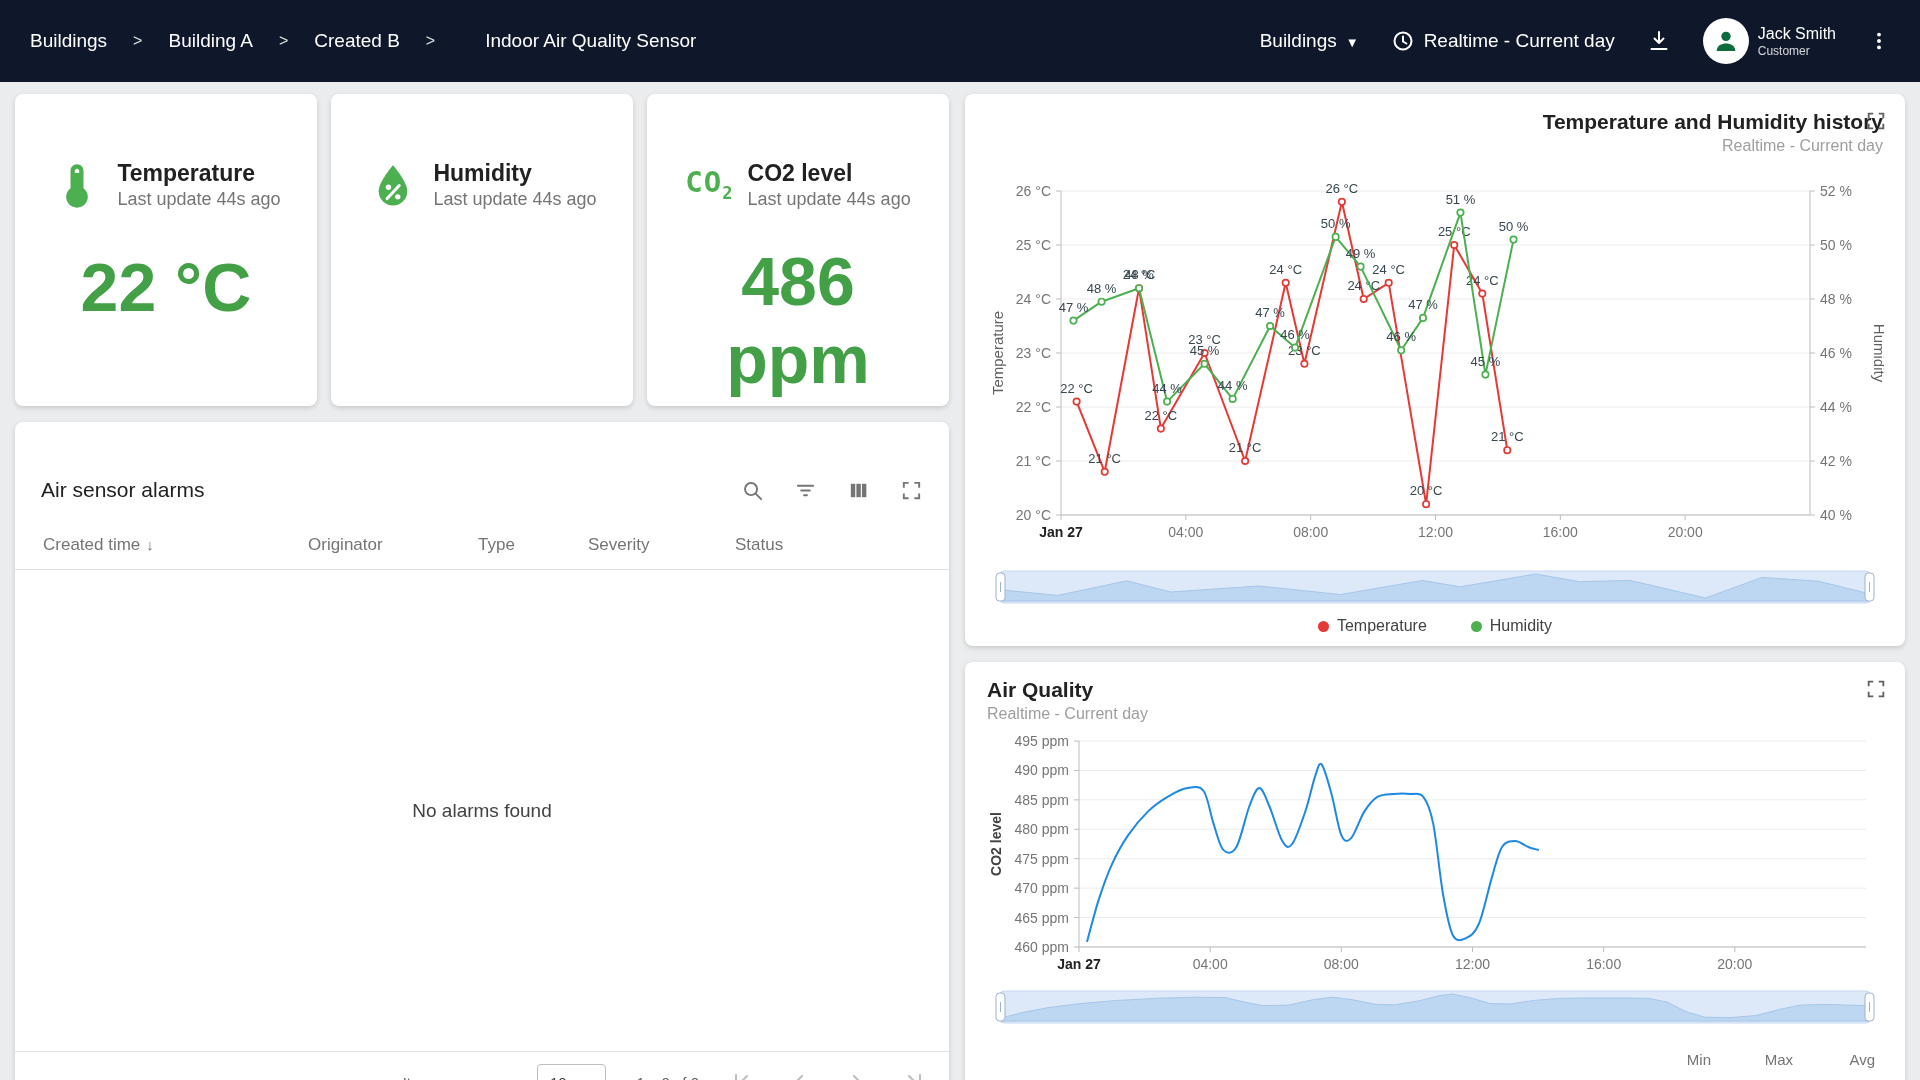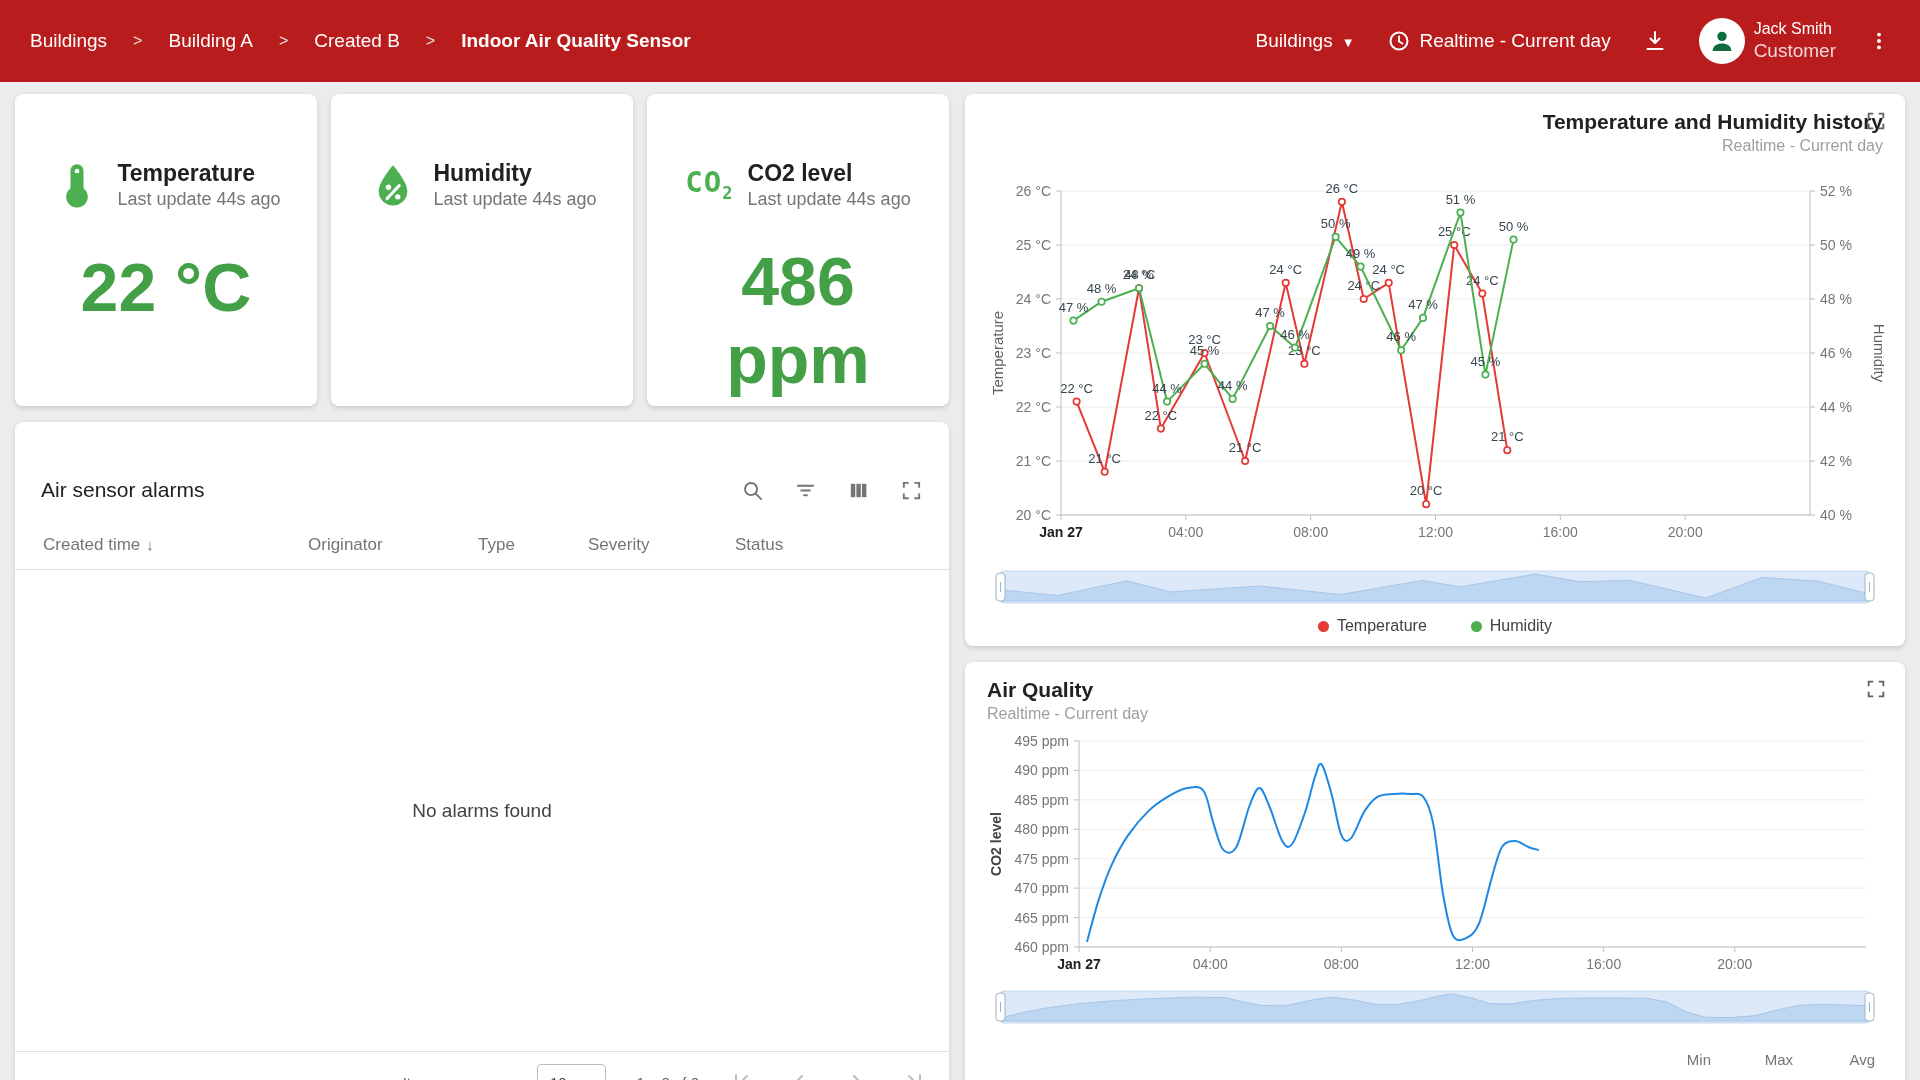--- a/index.html
+++ b/index.html
@@ -1,33 +1,33 @@
 <!DOCTYPE html>
 <html><head>
 <meta charset="utf-8">
 <style>
   * { box-sizing: border-box; margin: 0; padding: 0; }
   html,body { width:1920px; height:1080px; overflow:hidden; background:#ebeced;
               font-family:"Liberation Sans", sans-serif; color:#212121; }
 
   
-  .topbar { height:82px; background:#b91c1c; display:flex; align-items:center;
+  .topbar { height:82px; background:#0f172a; display:flex; align-items:center;
             padding:0 30px; color:#fff; }
   .crumbs { display:flex; align-items:center; gap:26px; font-size:19px; }
   .crumb { cursor:pointer; }
   .crumb-sep { font-size:16px; color:#dcebe2; }
-  .crumb-last { font-weight:bold; }
+  .crumb-last { font-weight:normal;margin-left:24px; }
   .topbar-right { margin-left:auto; display:flex; align-items:center; gap:32px; }
   .tb-item { display:flex; align-items:center; gap:9px; font-size:19px; cursor:pointer; }
   .caret { font-size:13px; margin-top:2px; }
   .avatar { width:46px; height:46px; border-radius:50%; background:#fff;
             display:flex; align-items:center; justify-content:center; }
   .user-block { line-height:1.25; }
   .user-name { font-size:16px; }
-  .user-role { font-size:19px; opacity:.82; }
+  .user-role { font-size:12px; opacity:.82; }
   .icon-btn { display:flex; align-items:center; cursor:pointer; }
 
   
   .main { display:flex; gap:16px; padding:12px 15px; align-items:flex-start; }
   .col-left  { width:934px; display:flex; flex-direction:column; gap:16px; }
   .col-right { width:940px; display:flex; flex-direction:column; gap:16px; }
   .card { background:#fff; border-radius:8px; box-shadow:0 2px 5px rgba(0,0,0,.15); }
 
   
   .kpi-row { display:flex; gap:14px; }

